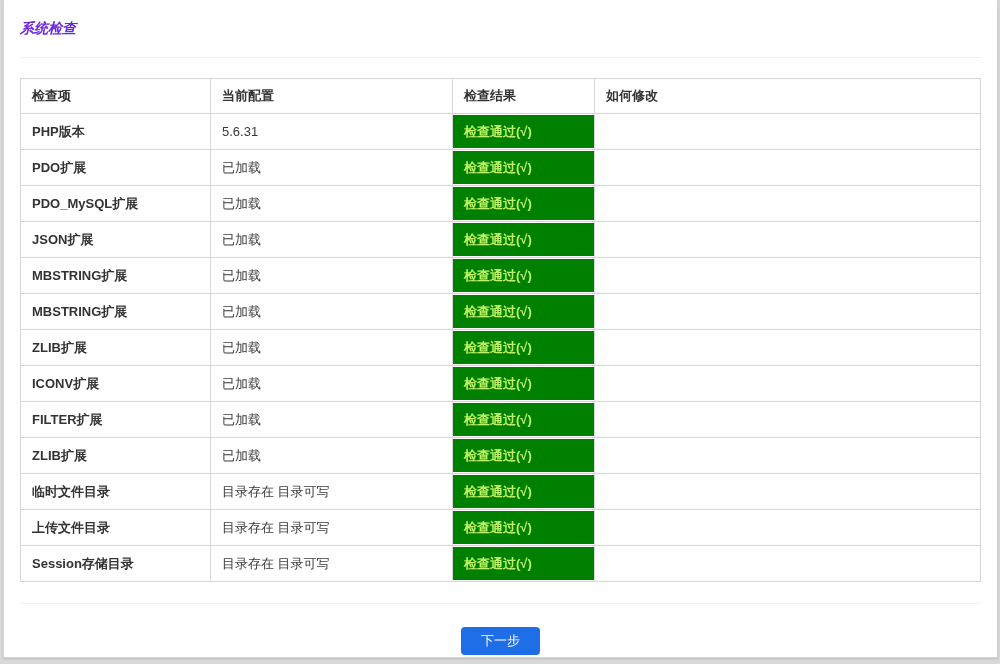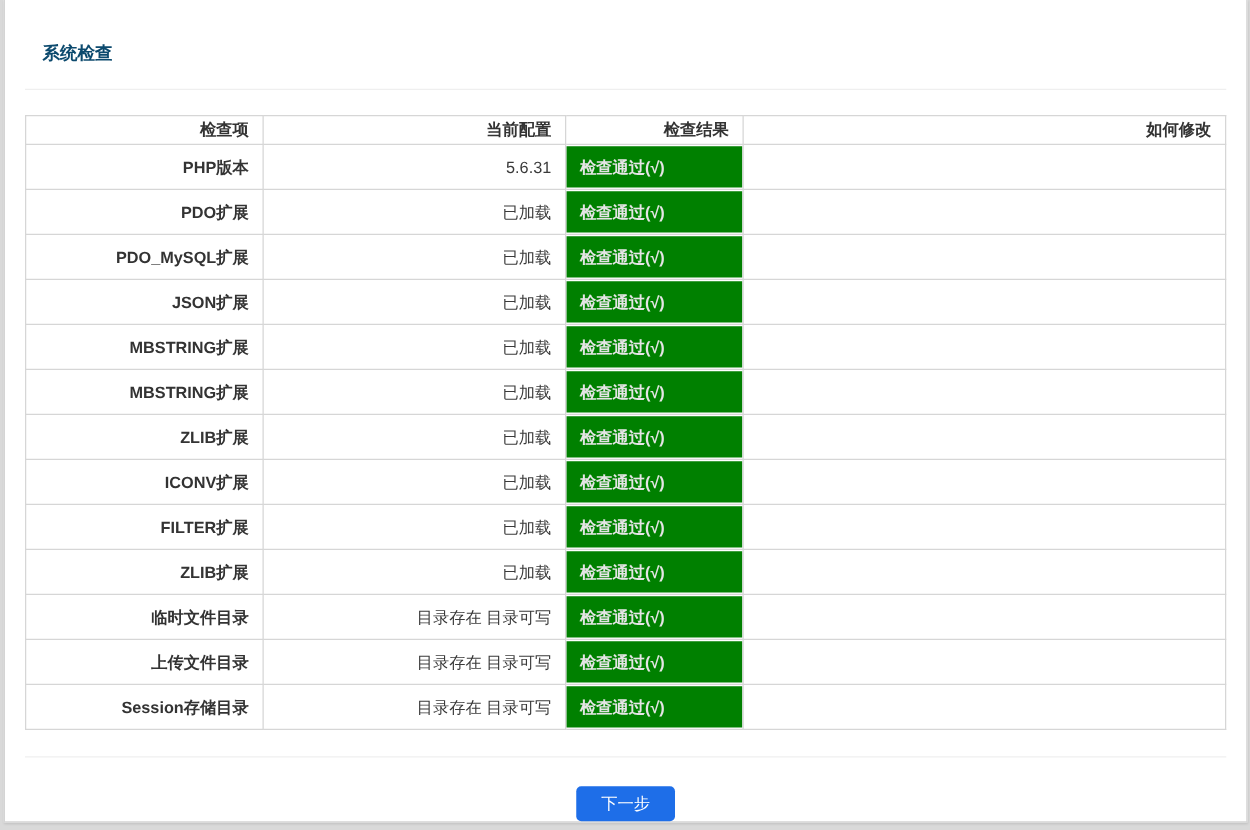--- a/index.html
+++ b/index.html
@@ -16,62 +16,63 @@
     width: 995px; height: 658px;
     background: #fff;
     border: 1px solid #d4d4d4;
     border-top: none;
     box-shadow: 0 1px 2px rgba(0,0,0,0.12);
     padding: 20px 16px 0 16px;
   }
   .page-title {
     font-size: 14px;
     font-weight: 700;
-    color: #0c4a6e;
+    color: #6d28d9;
     line-height: 16px;
-    margin: 14px;
+    margin: 0;
+    font-style: italic;
   }
   .divider {
     border: none;
     border-top: 1px solid #efefef;
     margin: 21px 0 0 0;
   }
   table.check-table {
     width: 100%;
     border-collapse: collapse;
     margin-top: 20px;
     table-layout: fixed;
   }
   .check-table th, .check-table td {
     border: 1px solid #d6d6d6;
-    height: 23px;
+    height: 35px;
     padding: 0 11px;
     font-size: 13px;
     color: #333;
-    text-align: right;
+    text-align: left;
     vertical-align: middle;
     white-space: nowrap;
     overflow: hidden;
   }
   .check-table th { font-weight: 700; }
   .col-item   { width: 190px; }
   .col-config { width: 242px; }
   .col-result { width: 142px; }
   .col-fix    { width: auto; }
   .check-table td.c1 { font-weight: 700; }
   .check-table td.c2 { font-weight: 400; color: #3a3a3a; }
   .check-table td.c3 { padding: 0; }
   .pass {
     display: flex;
     align-items: center;
     height: 33px;
     margin: 1px 0;
     padding: 0 11px;
     background: #008000;
-    color: #e5e5e5;
+    color: #bef264;
     font-weight: 700;
     font-size: 13px;
   }
   .btn-row {
     text-align: center;
     margin-top: 23px;
   }
   .next-btn {
     display: inline-block;
     background: #1e6ee8;

